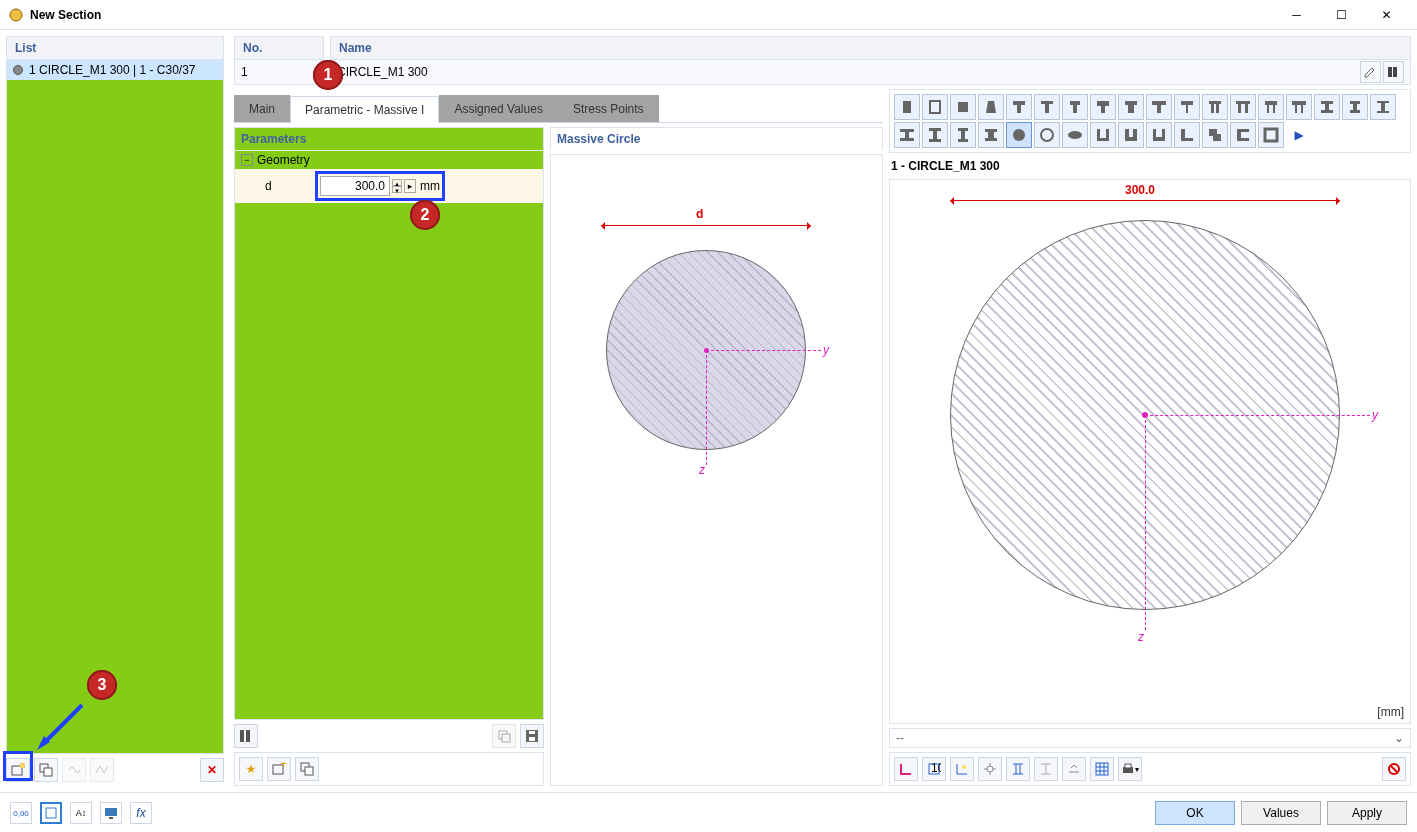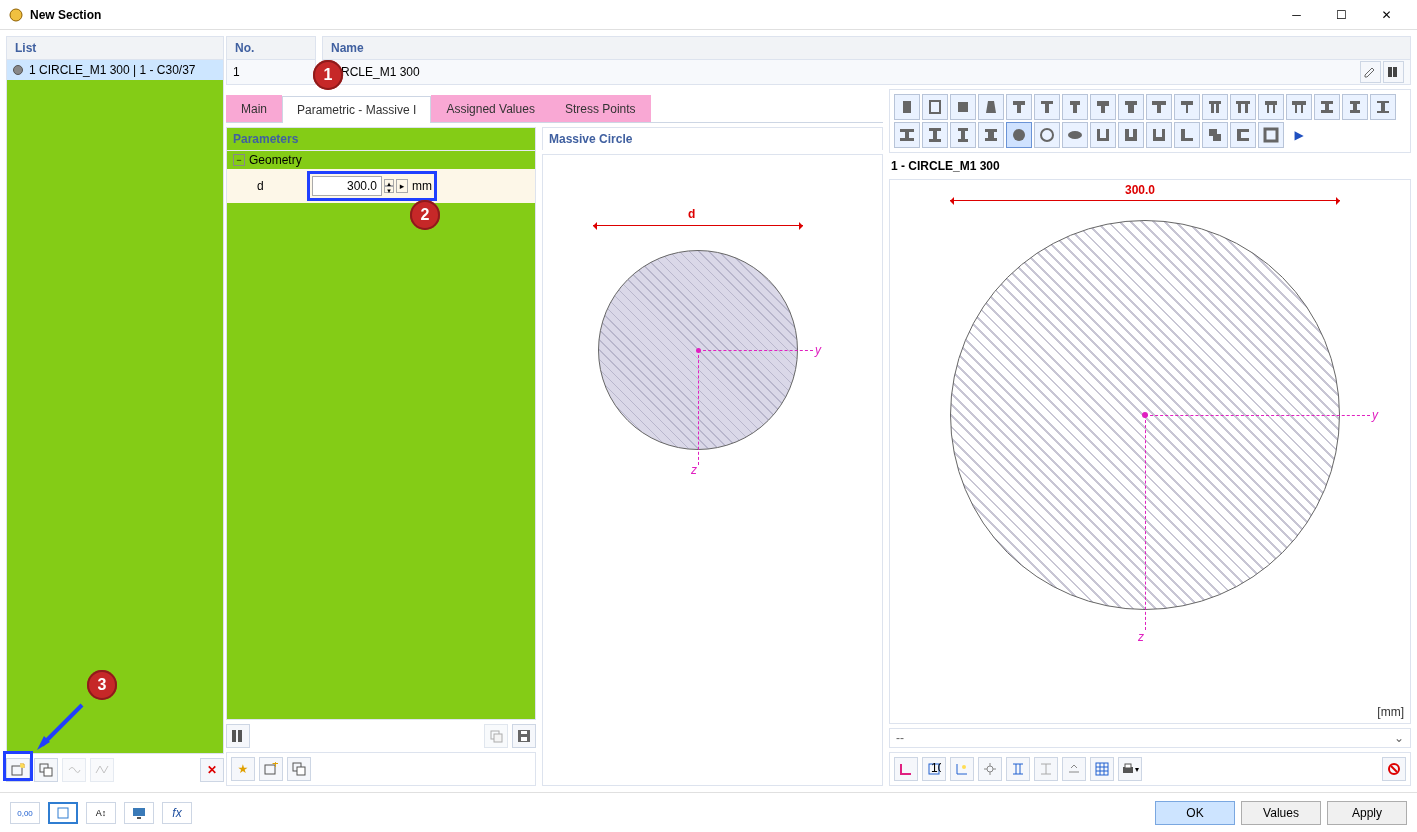--- a/index.html
+++ b/index.html
@@ -5,21 +5,21 @@
 * { box-sizing: border-box; margin: 0; padding: 0; font-family: "Segoe UI", Tahoma, sans-serif; font-size: 12px; }
 body { background: #fff; width: 1417px; height: 832px; overflow: hidden; position: relative; }
 
 
 .titlebar { height: 30px; display: flex; align-items: center; padding: 0 8px; border-bottom: 1px solid #e0e0e0; }
 .titlebar .app-icon { width: 16px; height: 16px; margin-right: 6px; }
 .titlebar .title { flex: 1; font-weight: bold; }
 .winbtn { width: 45px; height: 30px; display: flex; align-items: center; justify-content: center; }
 
 
-.main { display: flex; height: 762px; padding: 6px; gap: 2px; }
+.main { display: flex; height: 762px; padding: 6px; gap: 10px; }
 .col-left { width: 218px; display: flex; flex-direction: column; }
 .col-mid { flex: 1; display: flex; flex-direction: column; gap: 4px; }
 .col-right { width: 522px; display: flex; flex-direction: column; }
 
 .panel-label { background: #f1f3f6; color: #4060a0; font-weight: 600; padding: 4px 8px; border: 1px solid #dde3ee; border-bottom: none; }
 .panel-body { border: 1px solid #dde3ee; flex: 1; background: #84cc16; }
 
 
 .list-item { display: flex; align-items: center; gap: 6px; padding: 3px 6px; background: #cde6ff; }
 .list-item .dot { width: 10px; height: 10px; border-radius: 50%; background: #888; border: 1px solid #555; }
@@ -29,21 +29,21 @@
 .no-box { width: 90px; }
 .name-box { flex: 1; }
 .input-line { display: flex; align-items: center; border: 1px solid #dde3ee; background: #f7f9fc; padding: 3px 6px; height: 26px; }
 .input-line input { border: none; background: transparent; width: 100%; outline: none; }
 .mini-btn { width: 22px; height: 22px; border: 1px solid #cdd6e4; background: #f5f7fb; display: flex; align-items: center; justify-content: center; margin-left: 2px; }
 
 
 .tabs { display: flex; border-bottom: 1px solid #cdd6e4; margin-top: 6px; }
 .tab { padding: 6px 14px; border: 1px solid transparent; border-bottom: none; color: #333; }
 .tab.active { background: #fff; border-color: #cdd6e4; position: relative; top: 1px; }
-.tab:not(.active) { background: #f9a8d4; }
+.tab:not(.active) { background: #a3a3a3; }
 
 
 .mid-split { display: flex; gap: 6px; flex: 1; min-height: 0; }
 .params-col { width: 310px; display: flex; flex-direction: column; }
 .preview-col { flex: 1; display: flex; flex-direction: column; }
 
 .section-header { color: #4060a0; font-weight: 600; padding: 4px 6px; border-bottom: 1px solid #e6eaf2; }
 .tree-row { display: flex; align-items: center; padding: 2px 6px; }
 .tree-toggle { width: 12px; height: 12px; border: 1px solid #888; display: flex; align-items: center; justify-content: center; font-size: 9px; margin-right: 4px; }
 .param-row { display: flex; align-items: center; padding: 2px 6px 2px 30px; background: #fdf7e8; }
@@ -97,21 +97,21 @@
 .favorites-row { display:flex; align-items:center; gap:4px; padding:4px; border:1px solid #dde3ee; margin-top:4px; }
 .favorites-row select { flex:1; border:1px solid #cdd6e4; padding:2px; background:#fff; }
 
 .status-row { display:flex; align-items:center; border:1px solid #dde3ee; padding:2px 6px; margin-top:4px; color:#666; }
 .status-row .r { margin-left:auto; }
 
 .left-toolbar { display:flex; gap:4px; padding:4px 0; align-items:center; }
 .left-toolbar .spacer { flex:1; }
 
 .app-footer-icons { position:absolute; bottom:8px; left:10px; display:flex; gap:8px; }
-.app-footer-icons .ic { width:30px; height:22px; border:1px solid #cdd6e4; display:flex; align-items:center; justify-content:center; }
+.app-footer-icons .ic { width:22px; height:22px; border:1px solid #cdd6e4; display:flex; align-items:center; justify-content:center; }
 .app-footer-icons .ic.active { border:2px solid #2f7dd1; }
 
 </style>
 </head>
 <body>
 
 <div class="titlebar">
   <svg class="app-icon" viewBox="0 0 16 16">
       <circle cx="8" cy="8" r="6" fill="#f0c040" stroke="#906000"></circle>
     </svg>

